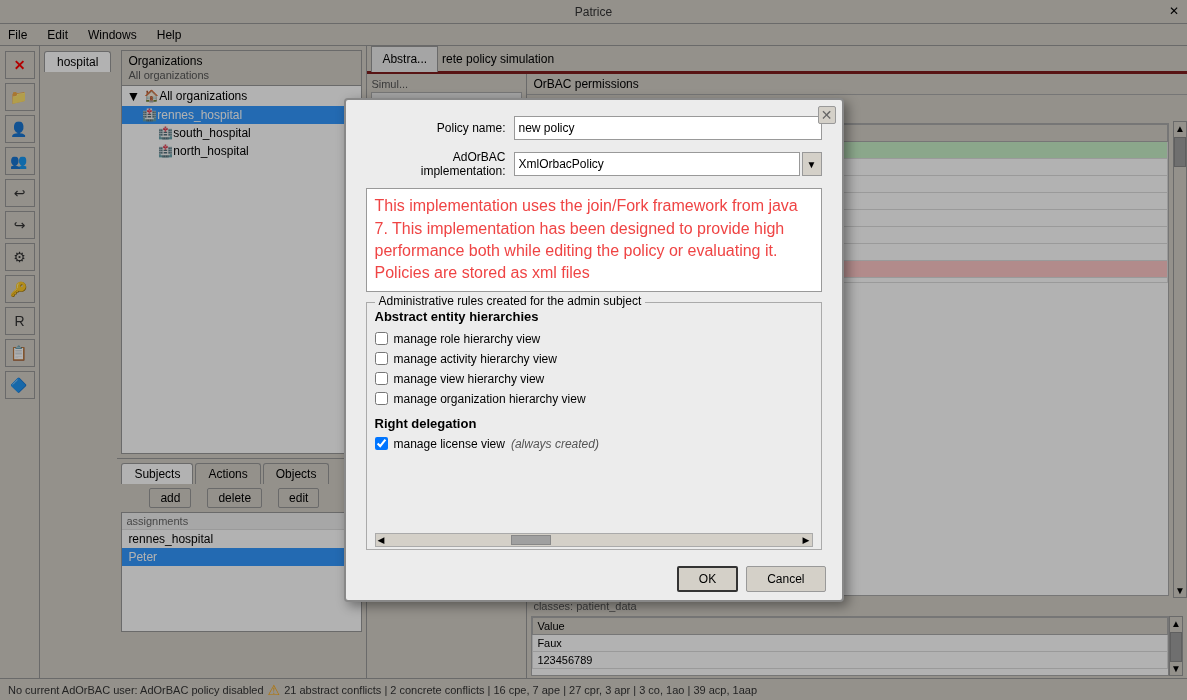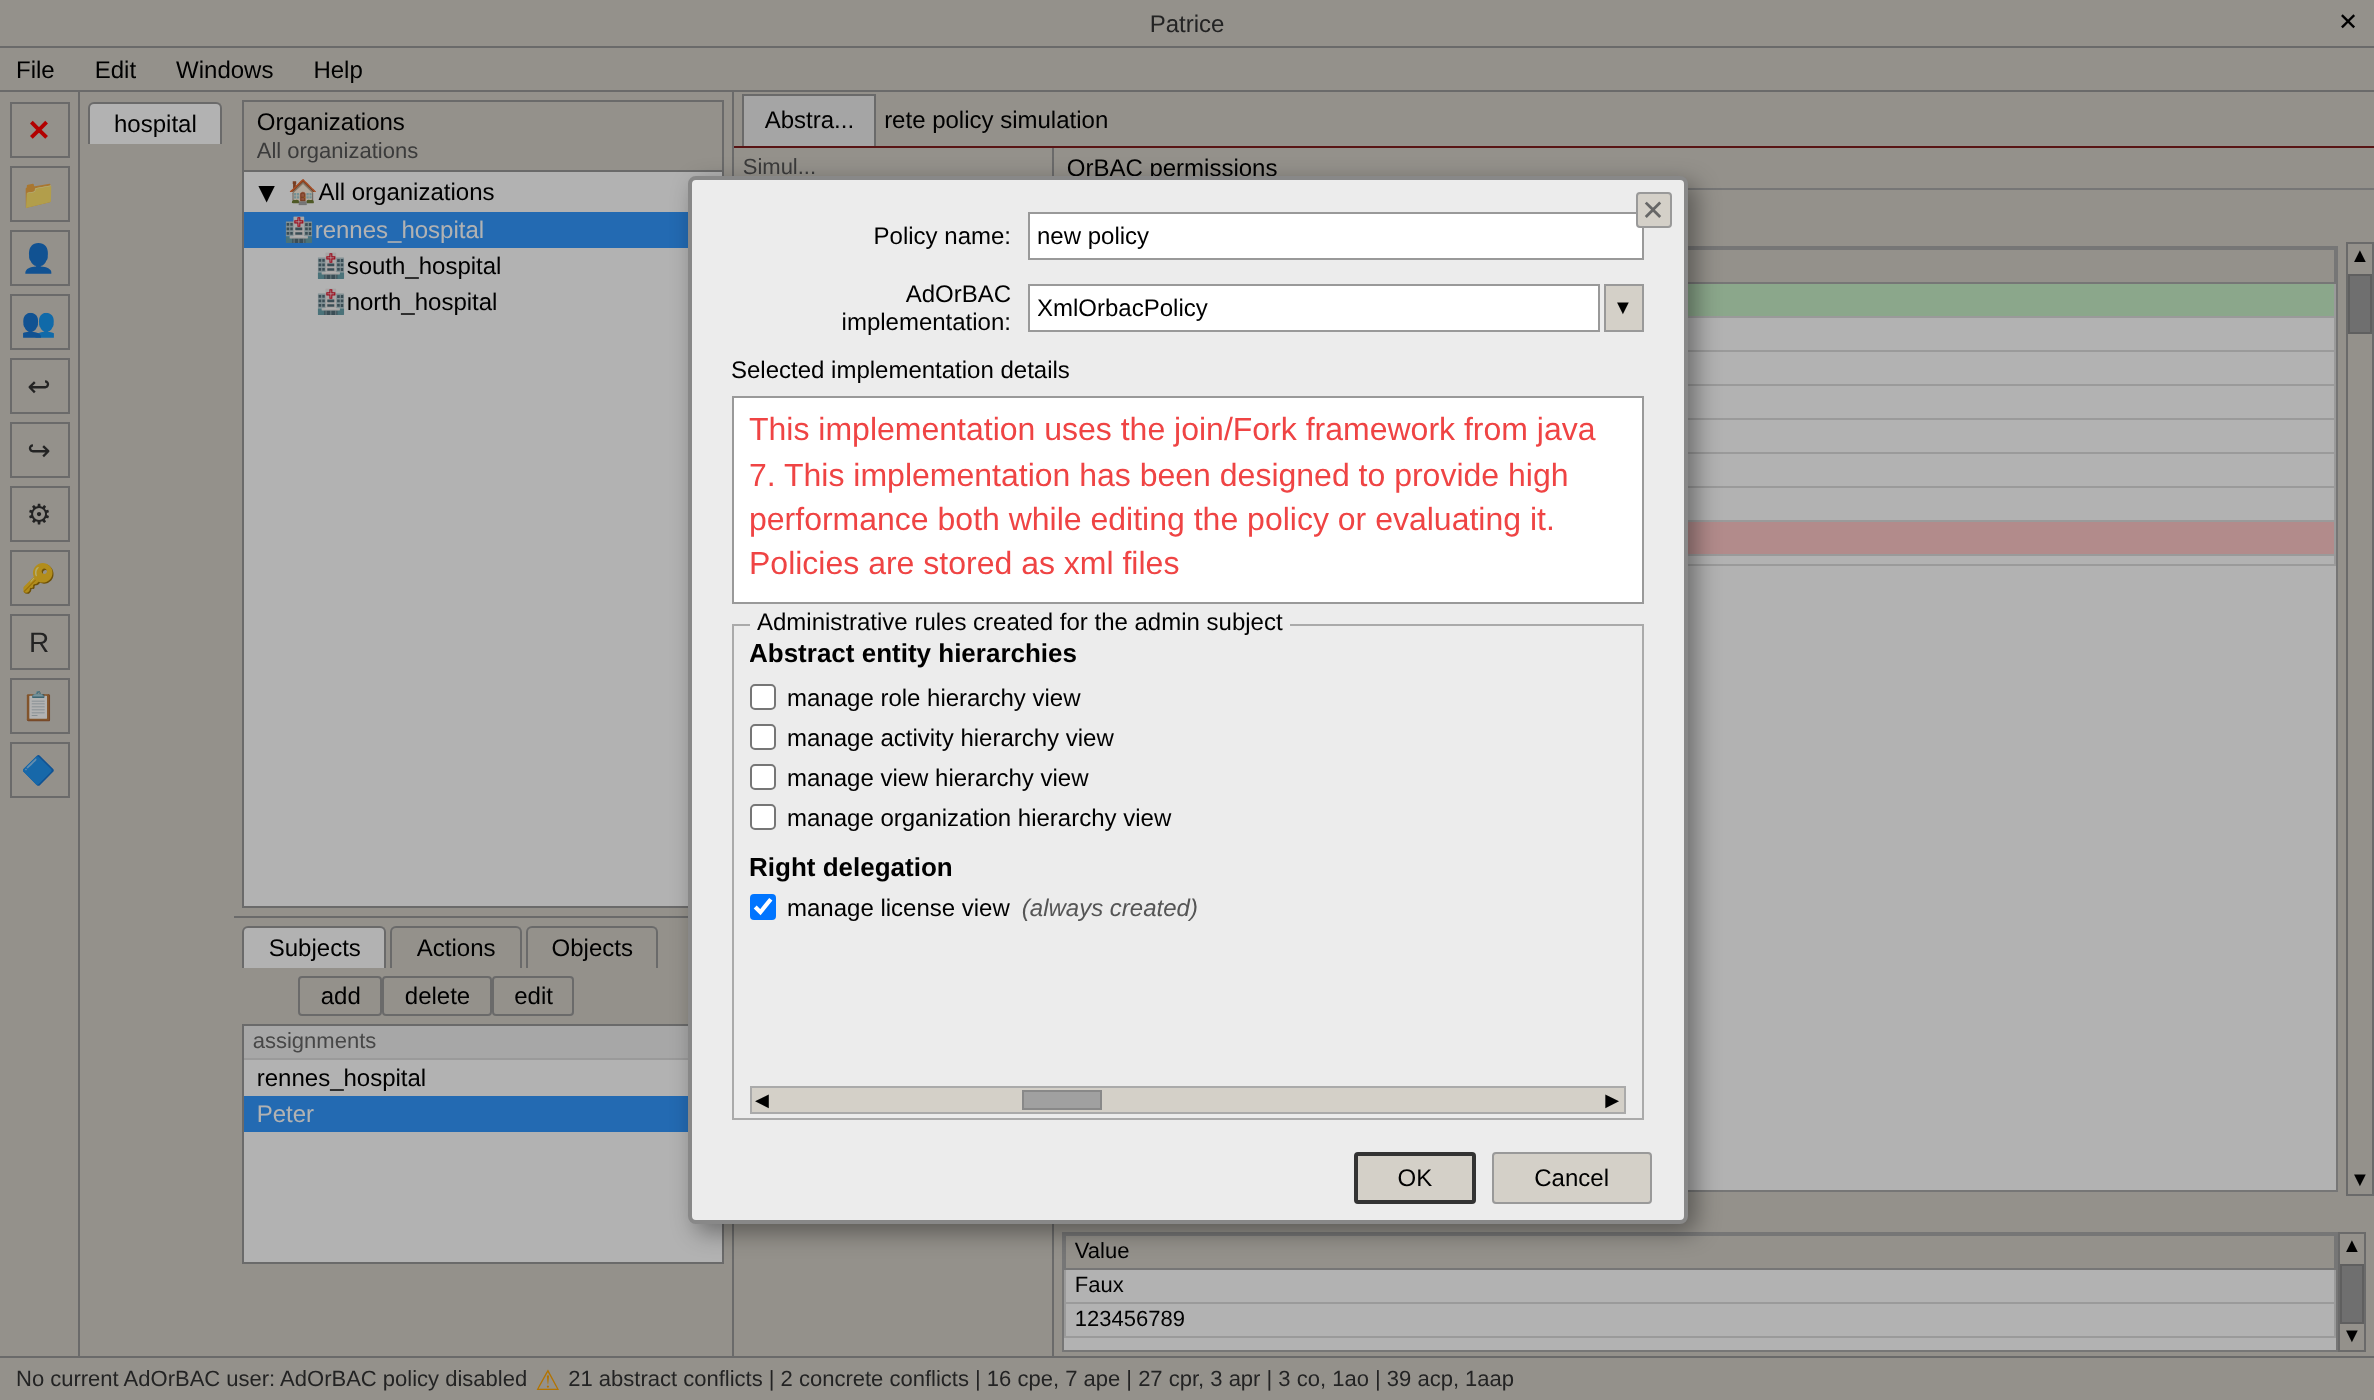--- a/index.html
+++ b/index.html
@@ -172,21 +172,21 @@
       border-radius: 3px 3px 0 0;
       margin-right: 2px;
     }
     .bottom-tab.active { background: white; }
     .bottom-content {
       background: #d4d0c8;
       padding: 4px;
     }
     .bottom-buttons {
       display: flex;
-      gap: 0;
+      gap: 16px;
       margin-bottom: 4px;
       padding-left: 28px;
     }
     .small-btn {
       padding: 2px 10px;
       background: #d4d0c8;
       border: 1px solid #999;
       cursor: pointer;
       font-size: 12px;
       border-radius: 2px;
@@ -568,21 +568,21 @@
               </div>
               <div class="assignment-item">rennes_hospital</div>
               <div class="assignment-item selected">Peter</div>
             </div>
           </div>
         </div>
       </div>
 
       <div class="right-panel">
 
-        <div style="display:flex; align-items:center; padding: 2px 4px; background:#d4d0c8; border-bottom:1px solid #7f1d1d; height:28px;">
+        <div style="display:flex; align-items:center; padding: 2px 4px; background:#d4d0c8; border-bottom:3px solid #7f1d1d; height:28px;">
           <div class="partial-tab" style="font-size:12px;">Abstra...</div>
           <div style="margin-left:4px; font-size:12px; cursor:pointer;">rete policy simulation</div>
         </div>
 
         <div style="display:flex; flex:1; overflow:hidden;">
 
           <div style="width:160px; border-right:1px solid #999; padding:4px; background:#d4d0c8; overflow:hidden;">
             <div style="font-size:11px; color:#555; margin-bottom:2px;">Simul...</div>
             <div style="border:1px solid #aaa; background:#e8e8e8; padding:3px;">
               <div class="sim-row">
@@ -745,21 +745,20 @@
 
       <div class="form-row">
         <span class="form-label">AdOrBAC implementation:</span>
         <div class="form-select-wrapper">
           <input class="form-select" type="text" value="XmlOrbacPolicy" style="">
           <div class="dropdown-arrow">▼</div>
         </div>
       </div>
 
       <div style="margin-bottom:8px;">
-        <div class="section-label">Selected implementation details</div>
         <div class="impl-details-box">
           <span>This implementation uses the join/Fork framework from java 7. This implementation has been designed to provide high performance both while editing the policy or evaluating it. Policies are stored as xml files</span>
         </div>
       </div>
 
       <div style="position:relative; border:1px solid #aaa; padding:6px 8px 2px 8px;">
         <div style="position:absolute; top:-9px; left:8px; background:#ececec; padding:0 4px; font-size:12px;">
           Administrative rules created for the admin subject
         </div>
 

